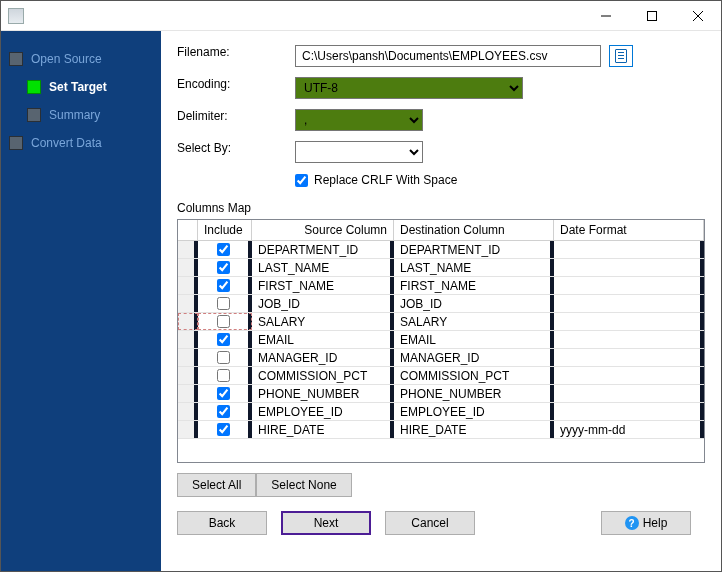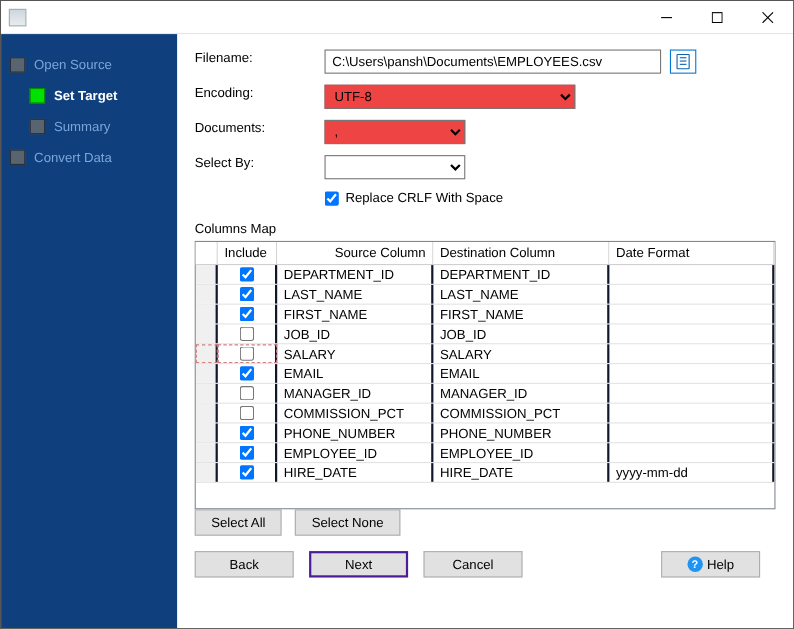--- a/index.html
+++ b/index.html
@@ -14,41 +14,41 @@
 .side-item { display: flex; align-items: center; color: #7aa6da; padding: 7px 8px 7px 8px; cursor: pointer; }
 .side-box { width: 14px; height: 14px; background: #586470; margin-right: 8px; flex: 0 0 auto; border: 1px solid #2a2f35; }
 .side-item.active { color: #fff; font-weight: bold; }
 .side-item.active .side-box { background: #00e100; border-color: #009000; }
 .side-item.child { margin-left: 18px; }
 .connector { position: relative; }
 .content { flex: 1; padding: 14px 16px 12px 16px; display: flex; flex-direction: column; }
 .form-row { display: flex; align-items: flex-start; margin-bottom: 10px; }
 .form-label { width: 118px; color: #000; }
 .txt { flex: 0 0 306px; height: 22px; border: 1px solid #767676; padding: 2px 6px; background: #fff; }
-.sel { height: 22px; border: 1px solid #767676; background: #ef4444; padding: 1px 4px; }
+.sel { height: 22px; border: 1px solid #767676; background: #4d7c0f; padding: 1px 4px; }
 .sel-enc { width: 228px; }
 .sel-delim { width: 128px; }
 .sel-quote { width: 128px; background: #fff; }
 .icon-btn { width: 24px; height: 22px; margin-left: 8px; border: 1px solid #0078d7; display: flex; align-items: center; justify-content: center; cursor: pointer; background: #fff; }
 .doc-icon { width: 12px; height: 14px; border: 1.5px solid #0a63b0; border-radius: 1px; position: relative; }
 .doc-icon::before { content: ""; position: absolute; top: 2px; left: 2px; width: 6px; height: 1px; background: #0a63b0; box-shadow: 0 3px 0 #0a63b0, 0 6px 0 #0a63b0; }
 .chk-row { display: flex; align-items: center; margin-left: 118px; margin-bottom: 8px; }
 .chk-row input { margin-right: 6px; }
 .section-label { margin-top: 6px; margin-bottom: 4px; }
 .grid-wrap { border: 1px solid #828790; height: 244px; background: #fff; display: flex; flex-direction: column; }
 .grid-head { display: flex; background: #fff; border-bottom: 1px solid #d0d0d0; }
 .gh { border-right: 1px solid #d0d0d0; padding: 3px 6px; font-weight: normal; background: #fff; }
 .gh0 { width: 20px; } .gh1 { width: 54px; } .gh2 { width: 142px; text-align: right; } .gh3 { width: 160px; } .gh4 { flex: 1; }
 .grid-body { overflow-y: auto; flex: 1; }
 .grow { display: flex; border-bottom: 1px solid #e3e3e3; height: 18px; align-items: center; }
-.gc { border-right: 2px solid #0f172a; height: 100%; display: flex; align-items: center; padding: 0 6px; overflow: hidden; white-space: nowrap; }
+.gc { border-right: 4px solid #0f172a; height: 100%; display: flex; align-items: center; padding: 0 6px; overflow: hidden; white-space: nowrap; }
 .gc0 { width: 20px; background: #f0f0f0; } .gc1 { width: 54px; justify-content: center; } .gc2 { width: 142px; } .gc3 { width: 160px; } .gc4 { flex: 1; }
 .gc1 input { margin: 0; }
 .grow.dashed .gc0, .grow.dashed .gc1 { outline: 1px dashed #d08080; outline-offset: -1px; }
-.sel-buttons { display: flex; gap: 12px; }
+.sel-buttons { display: flex; gap: 0; margin-top: 10px; }
 .btn { height: 24px; padding: 0 14px; border: 1px solid #adadad; background: #e1e1e1; cursor: pointer; display: flex; align-items: center; justify-content: center; }
 .btn.primary { border: 2px solid #4c1d95; background: #e1e1e1; }
 .nav-row { display: flex; margin-top: 14px; align-items: center; }
 .nav-row .btn { width: 90px; margin-right: 14px; }
 .spacer { flex: 1; }
 .help-icon { width: 14px; height: 14px; border-radius: 50%; background: #2094f3; color: #fff; display: inline-flex; align-items: center; justify-content: center; font-size: 10px; font-weight: bold; margin-right: 4px; }
 </style>
 </head>
 <body>
 
@@ -105,21 +105,21 @@
           <div class="doc-icon"></div>
         </div>
     </div>
 
     <div class="form-row">
       <div class="form-label">Encoding:</div>
       <select class="sel sel-enc"><option>UTF-8</option></select>
     </div>
 
     <div class="form-row">
-      <div class="form-label">Documents:</div>
+      <div class="form-label">Delimiter:</div>
       <select class="sel sel-delim"><option>,</option></select>
     </div>
 
     <div class="form-row">
       <div class="form-label">Select By:</div>
       <select class="sel sel-quote"><option></option></select>
     </div>
 
     <div class="chk-row">
       <input type="checkbox" checked="" style="">

